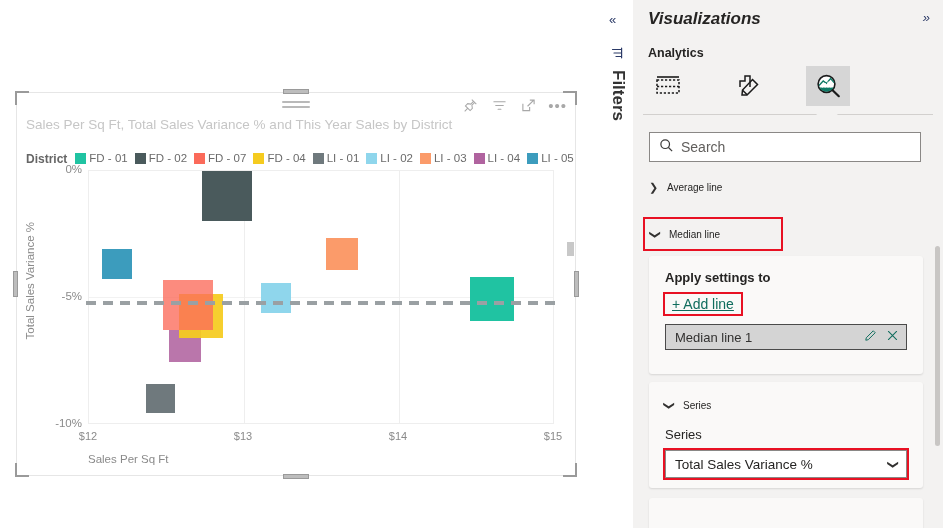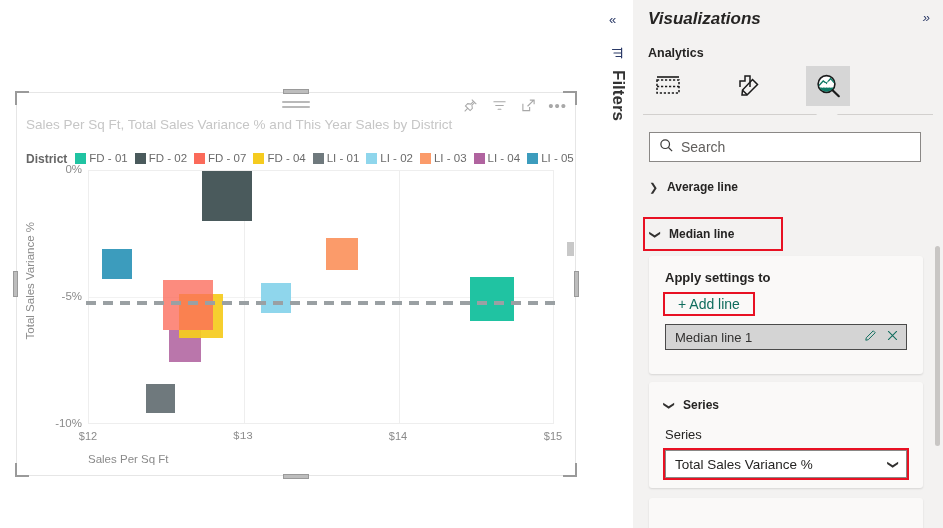--- a/index.html
+++ b/index.html
@@ -91,21 +91,21 @@
 
   .panel-body{position:absolute;left:0;top:116px;width:310px;height:412px;background:#f3f2f1;overflow:hidden;}
   .search-box{position:absolute;left:16px;top:16px;width:272px;height:30px;background:#fff;
               border:1px solid #8a8886;box-sizing:border-box;display:flex;align-items:center;}
   .search-ico{margin-left:9px;margin-right:7px;color:#3b3a39;}
   .search-txt{font-size:14px;color:#605e5c;}
 
   .accordion{position:absolute;left:0;width:310px;}
   .acc-header{display:flex;align-items:center;height:30px;padding-left:16px;cursor:pointer;}
   .acc-chev{font-size:11px;color:#323130;margin-right:9px;width:9px;}
-  .acc-title{font-size:12px;font-weight:bold;color:#252423;}
+  .acc-title{font-size:10px;font-weight:normal;color:#252423;}
   .hl{outline:2px solid #e81123;}
 
   .card{position:absolute;left:16px;width:274px;background:#faf9f8;border-radius:3px;
         box-shadow:0 1px 2px rgba(0,0,0,.12);box-sizing:border-box;}
   .card-label{font-size:13px;font-weight:bold;color:#252423;}
   .addline{font-size:14px;color:#0f6c5d;cursor:pointer;display:inline-block;}
   .linechip{height:26px;background:#d4d4d4;border:1px solid #4a4a4a;box-sizing:border-box;
             display:flex;align-items:center;justify-content:space-between;padding:0 7px 0 9px;}
   .linechip-name{font-size:13px;color:#323130;}
   .chipicons{display:flex;align-items:center;gap:9px;color:#0f6c5d;}
@@ -222,21 +222,21 @@
           <div class="marker" style="left:90px;top:124px;width:44px;height:44px;background:#f5cb1f;opacity:.93;"></div>
           <div class="marker" style="left:74px;top:110px;width:50px;height:50px;background:#fb6a5a;opacity:.78;"></div>
           <div class="marker" style="left:172px;top:113px;width:30px;height:30px;background:#8fd6ec;"></div>
           <div class="marker" style="left:237px;top:68px;width:32px;height:32px;background:#fb9b6a;"></div>
           <div class="marker" style="left:381px;top:107px;width:44px;height:44px;background:#20c3a2;"></div>
 
           <div class="medline" style="top:131px;"></div>
         </div>
 
         <div class="xtick" style="left:62px;top:268px;">$12</div>
-        <div class="xtick" style="left:217px;top:268px;font-family:Liberation Mono, monospace;">$13</div>
+        <div class="xtick" style="left:217px;top:268px;">$13</div>
         <div class="xtick" style="left:372px;top:268px;">$14</div>
         <div class="xtick" style="left:527px;top:268px;">$15</div>
         <div class="xlabel" style="top:291px;">Sales Per Sq Ft</div>
       </div>
 
       <div class="vscroll"></div>
     </div>
   </div>
 
   <div class="filters-rail">
@@ -306,21 +306,21 @@
       <div class="accordion" style="top:103px;">
         <div class="acc-header hl" style="margin-left:12px;width:130px;padding-left:6px;">
           <span class="acc-chev" style="display: inline-block; transform: rotate(90deg);">❯</span>
           <span class="acc-title">Median line</span>
         </div>
       </div>
 
       <div class="card" style="top:140px;height:118px;padding:14px 16px 0 16px;">
         <div class="card-label">Apply settings to</div>
         <div style="margin-top:9px;">
-          <span class="addline hl" style="padding:2px 13px;">+ Add line</span>
+          <span class="addline hl" style="padding:2px 7px;text-decoration:underline;">+ Add line</span>
         </div>
         <div class="linechip" style="margin-top:10px;">
           <span class="linechip-name">Median line 1</span>
           <span class="chipicons">
             <span>
               <svg width="13" height="13" viewBox="0 0 16 16" fill="none" stroke="#0f6c5d" stroke-width="1.2">
                 <path d="M11.4 2.2 L13.8 4.6 L5.2 13.2 L2.2 13.8 L2.8 10.8 Z"></path>
               </svg>
             </span>
             <span>

